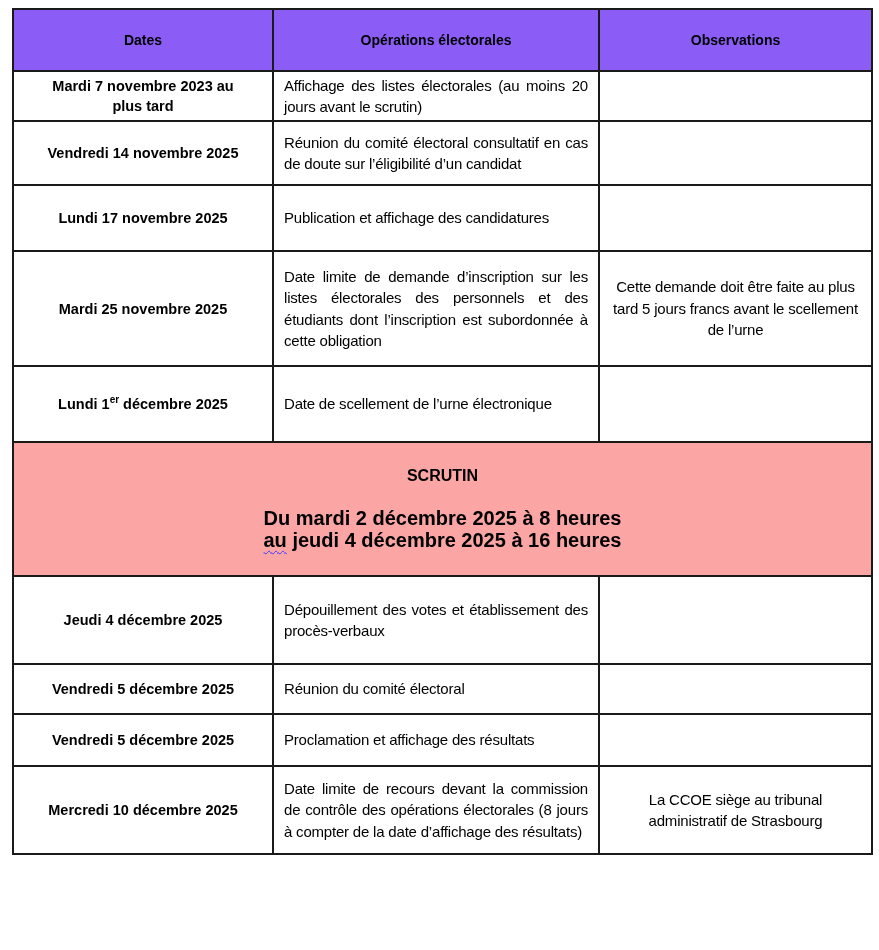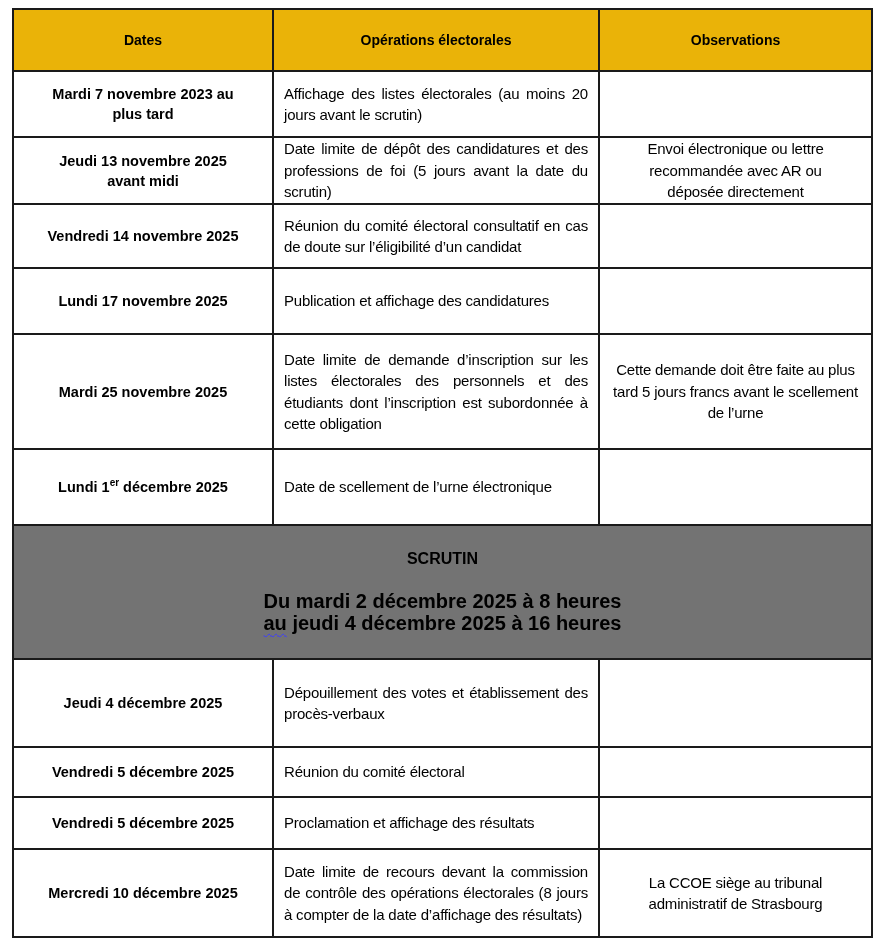--- a/index.html
+++ b/index.html
@@ -25,21 +25,21 @@
     }
     table.schedule td, table.schedule th {
       border: 2px solid #1a1a1a;
       padding: 0 10px;
       vertical-align: middle;
     }
     col.c-date { width: 260px; }
     col.c-op { width: 326px; }
     col.c-obs { width: 273px; }
     th {
-      background: #eab308;
+      background: #8b5cf6;
       font-weight: bold;
       font-size: 14px;
       text-align: center;
       height: 60px;
     }
     td.date {
       font-weight: bold;
       font-size: 14.5px;
       text-align: center;
       line-height: 20px;
@@ -52,21 +52,21 @@
       letter-spacing: -0.2px;
       margin-top: 24px;
     }
     td.obs {
       font-size: 15px;
       line-height: 21.5px;
       text-align: center;
       letter-spacing: -0.2px;
     }
     td.scrutin {
-      background: #737373;
+      background: #fca5a5;
       text-align: center;
       font-weight: bold;
       padding: 0;
     }
     .scrutin-title {
       font-size: 16px;
       display: block;
       margin-bottom: 22px;
     }
     .scrutin-line {
@@ -91,29 +91,24 @@
       <col class="c-obs">
   </colgroup>
   <thead>
     <tr>
       <th>Dates</th>
       <th>Opérations électorales</th>
       <th>Observations</th>
     </tr>
   </thead>
   <tbody>
-    <tr style="height:66px">
+    <tr style="height:50px">
       <td class="date" style="padding:0 28px">Mardi 7 novembre 2023 au plus tard</td>
       <td class="op">Affichage des listes électorales (au moins 20 jours avant le scrutin)</td>
       <td class="obs"></td>
-    </tr>
-    <tr style="height:67px">
-      <td class="date" style="padding:0 28px">Jeudi 13 novembre 2025 avant midi</td>
-      <td class="op">Date limite de dépôt des candidatures et des professions de foi (5 jours avant la date du scrutin)</td>
-      <td class="obs" style="padding:0 24px">Envoi électronique ou lettre recommandée avec AR ou déposée directement</td>
     </tr>
     <tr style="height:64px">
       <td class="date">Vendredi 14 novembre 2025</td>
       <td class="op">Réunion du comité électoral consultatif en cas de doute sur l’éligibilité d’un candidat</td>
       <td class="obs"></td>
     </tr>
     <tr style="height:66px">
       <td class="date">Lundi 17 novembre 2025</td>
       <td class="op">Publication et affichage des candidatures</td>
       <td class="obs"></td>

